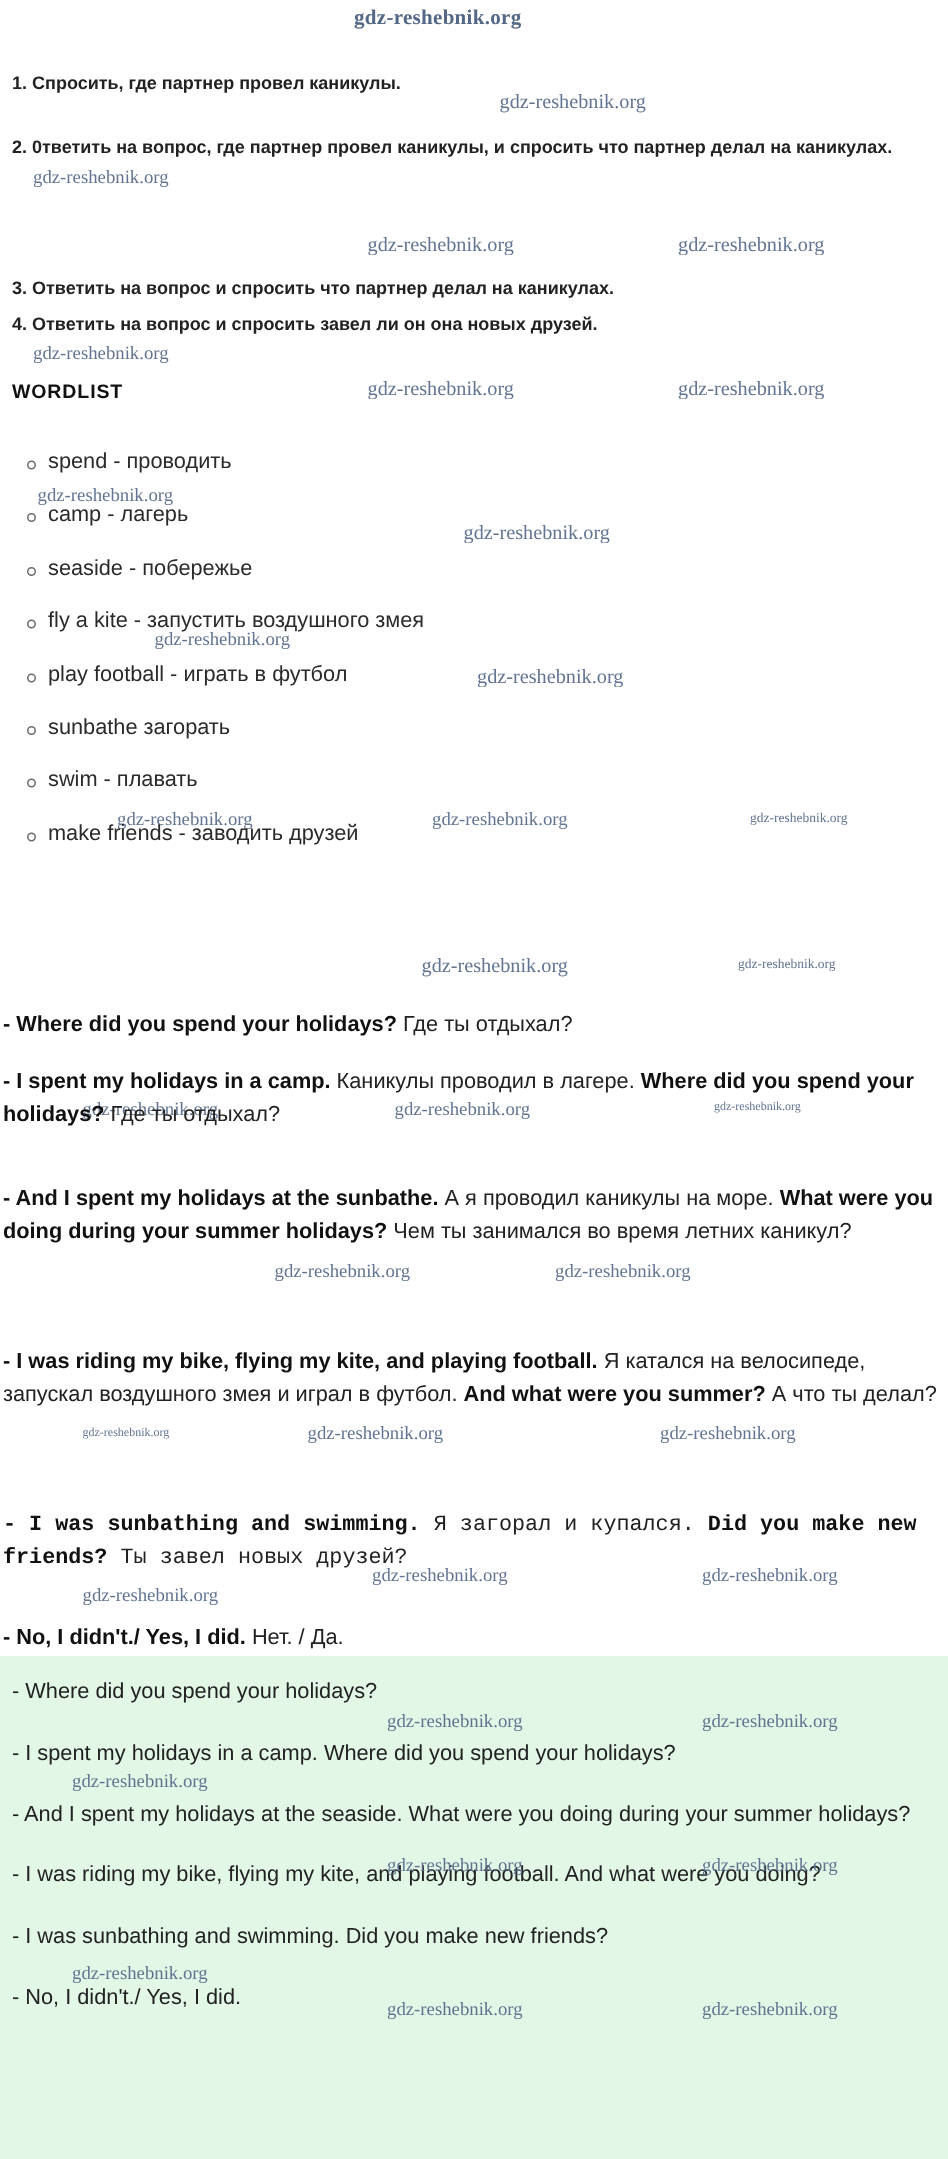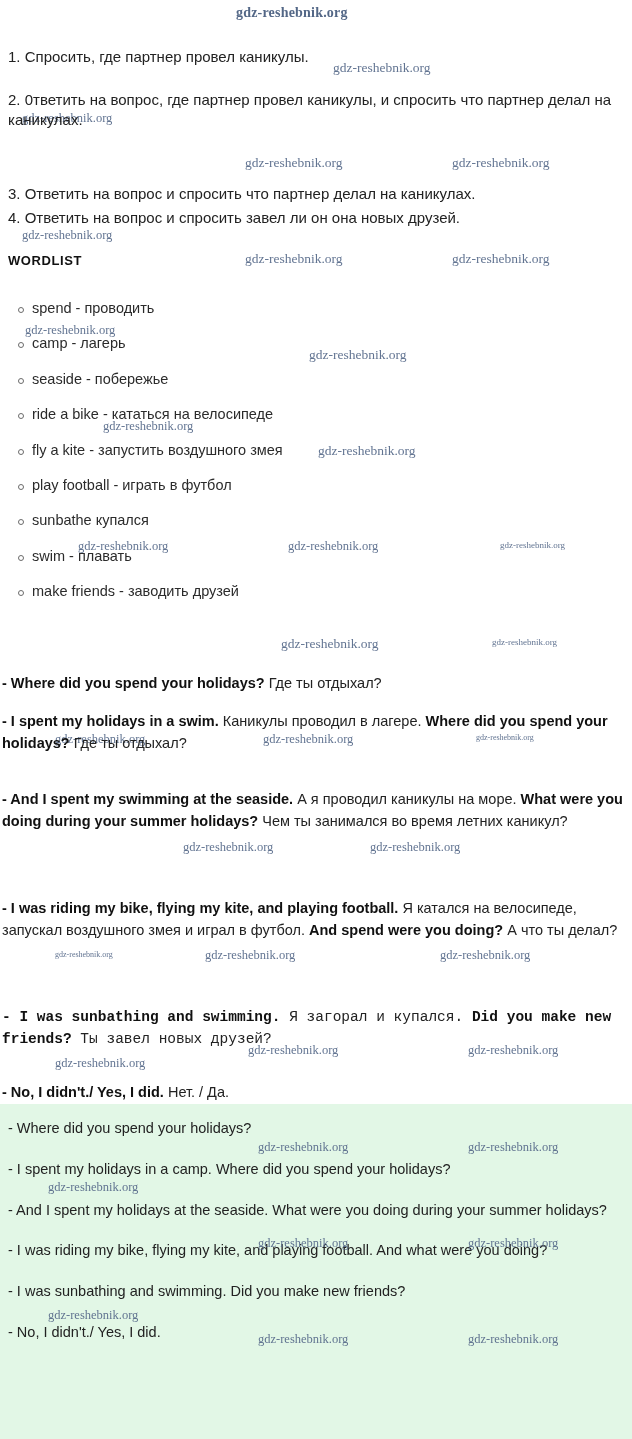--- a/index.html
+++ b/index.html
@@ -35,24 +35,25 @@
     font-weight: bold;
     color: #4a5f80;
     letter-spacing: 0.2px;
   }
   .wm-lg { font-size: 13.5px; }
   .wm-md { font-size: 12.5px; }
   .wm-sm { font-size: 9px; }
   .wm-xs { font-size: 8px; }
 
   .task-line {
-    font-size: 15px;
+    font-size: 12px;
     line-height: 1.35;
     color: #222;
     margin: 0;
+    font-weight: bold;
   }
   .tl1 { position: absolute; top: 47px; left: 8px; width: 600px; }
   .tl2 { position: absolute; top: 90px; left: 8px; width: 616px; }
   .tl3 { position: absolute; top: 184px; left: 8px; width: 616px; }
   .tl4 { position: absolute; top: 208px; left: 8px; width: 616px; }
 
   .wordlist-title {
     position: absolute;
     top: 253px; left: 8px;
     font-size: 13px;
@@ -160,49 +161,48 @@
   <p class="task-line tl2">2. 0тветить на вопрос, где партнер провел каникулы, и спросить что партнер делал на каникулах.</p>
   <p class="task-line tl3">3. Ответить на вопрос и спросить что партнер делал на каникулах.</p>
   <p class="task-line tl4">4. Ответить на вопрос и спросить завел ли он она новых друзей.</p>
 
   <div class="wordlist-title">WORDLIST</div>
 
   <ul class="wordlist">
     <li>spend - проводить</li>
     <li>camp - лагерь</li>
     <li>seaside - побережье</li>
-    <li>ride a bike - кататься на велосипеде</li>
     <li>fly a kite - запустить воздушного змея</li>
     <li>play football - играть в футбол</li>
-    <li>sunbathe купался</li>
+    <li>sunbathe загорать</li>
     <li>swim - плавать</li>
     <li>make friends - заводить друзей</li>
   </ul>
 
   <div class="dialog" style="top:672px;">
     <p>
       <b>- Where did you spend your holidays?</b><span> Где ты отдыхал?</span>
     </p>
   </div>
 
   <div class="dialog" style="top:710px;">
     <p>
-      <b>- I spent my holidays in a swim.</b><span> Каникулы проводил в лагере. </span><b>Where did you spend your holidays?</b><span> Где ты отдыхал?</span>
+      <b>- I spent my holidays in a camp.</b><span> Каникулы проводил в лагере. </span><b>Where did you spend your holidays?</b><span> Где ты отдыхал?</span>
     </p>
   </div>
 
   <div class="dialog" style="top:788px;">
     <p>
-      <b>- And I spent my swimming at the seaside.</b><span> А я проводил каникулы на море. </span><b>What were you doing during your summer holidays?</b><span> Чем ты занимался во время летних каникул?</span>
+      <b>- And I spent my holidays at the sunbathe.</b><span> А я проводил каникулы на море. </span><b>What were you doing during your summer holidays?</b><span> Чем ты занимался во время летних каникул?</span>
     </p>
   </div>
 
   <div class="dialog" style="top:897px;">
     <p>
-      <b>- I was riding my bike, flying my kite, and playing football.</b><span> Я катался на велосипеде, запускал воздушного змея и играл в футбол. </span><b>And spend were you doing?</b><span> А что ты делал?</span>
+      <b>- I was riding my bike, flying my kite, and playing football.</b><span> Я катался на велосипеде, запускал воздушного змея и играл в футбол. </span><b>And what were you summer?</b><span> А что ты делал?</span>
     </p>
   </div>
 
   <div class="dialog" style="top:1006px;font-family:Liberation Mono, monospace;">
     <p>
       <b>- I was sunbathing and swimming.</b><span> Я загорал и купался. </span><b>Did you make new friends?</b><span> Ты завел новых друзей?</span>
     </p>
   </div>
 
   <div class="dialog" style="top:1081px;">

